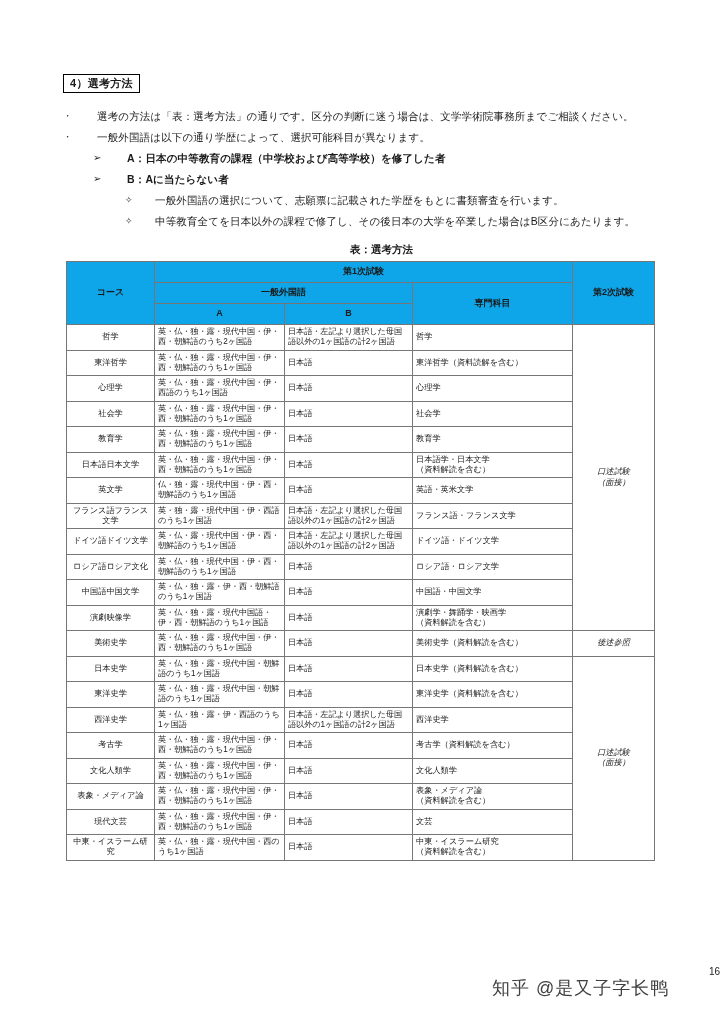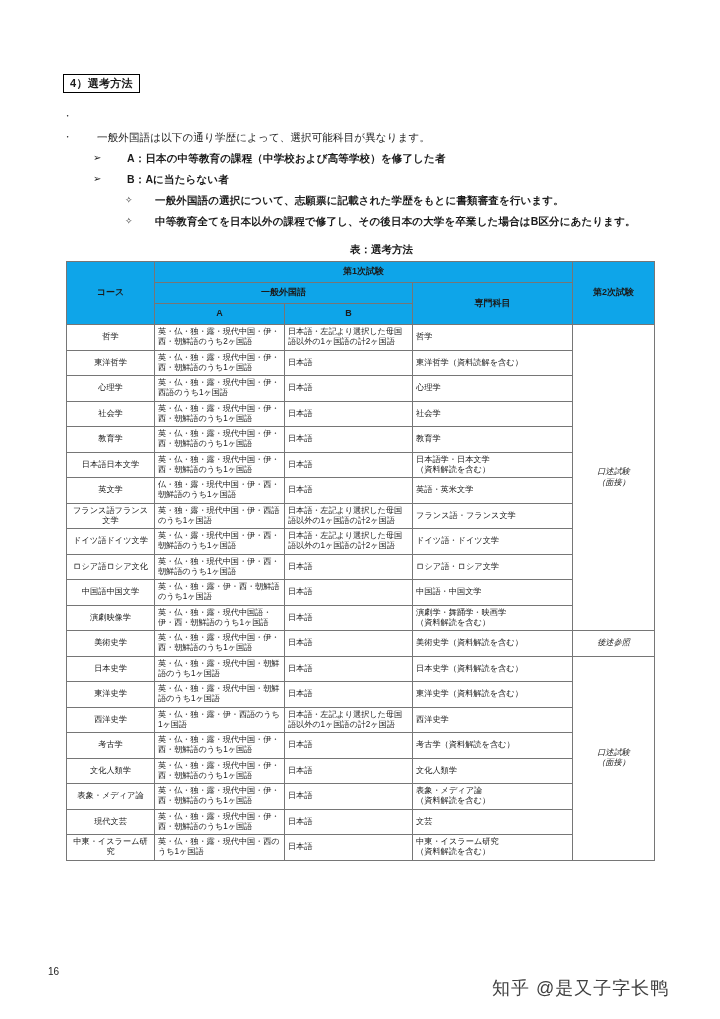--- a/index.html
+++ b/index.html
@@ -55,21 +55,21 @@
   .lvl1 .mark { width: 34px; }
   .lvl2 .mark { width: 34px; margin-left: 30px; font-size: 10px; }
   .lvl3 .mark { width: 30px; margin-left: 62px; font-size: 9px; }
 
   .bullet-row .txt {
     font-size: 10.5px;
     line-height: 14px;
     letter-spacing: 0.15px;
   }
   .lvl2 .txt { font-weight: bold; font-size: 10.5px; }
-  .lvl3 .txt { font-weight: bold; }
+  .lvl3 .txt { font-weight: normal; }
 
   
   .table-caption {
     position: absolute;
     left: 16px;
     right: 0;
     top: 243px;
     text-align: center;
     font-size: 10.5px;
     font-weight: bold;
@@ -127,21 +127,21 @@
   .col-b      { width: 128px; }
   .col-sub    { width: 160px; }
   .col-2nd    { width: 82px; }
 
   
   .page-number {
     position: absolute;
     left: 0;
     right: 0;
     top: 966px;
-    text-align: left;
+    text-align: right;
     font-size: 10px;
     color: #222;
     margin-left: 48px;
   }
   .watermark {
     position: absolute;
     left: 492px;
     top: 976px;
     font-size: 18px;
     color: #404040;
@@ -153,20 +153,21 @@
 </head>
 <body>
 
 <div class="page">
 
   <div class="section-heading">4）選考方法</div>
 
   <div class="bullets">
       <div class="bullet-row lvl1">
         <span class="mark">・</span>
+        <span class="txt">選考の方法は「表：選考方法」の通りです。区分の判断に迷う場合は、文学学術院事務所までご相談ください。</span>
       </div>
       <div class="bullet-row lvl1">
         <span class="mark">・</span>
         <span class="txt">一般外国語は以下の通り学歴によって、選択可能科目が異なります。</span>
       </div>
       <div class="bullet-row lvl2">
         <span class="mark">➢</span>
         <span class="txt">A：日本の中等教育の課程（中学校および高等学校）を修了した者</span>
       </div>
       <div class="bullet-row lvl2">

